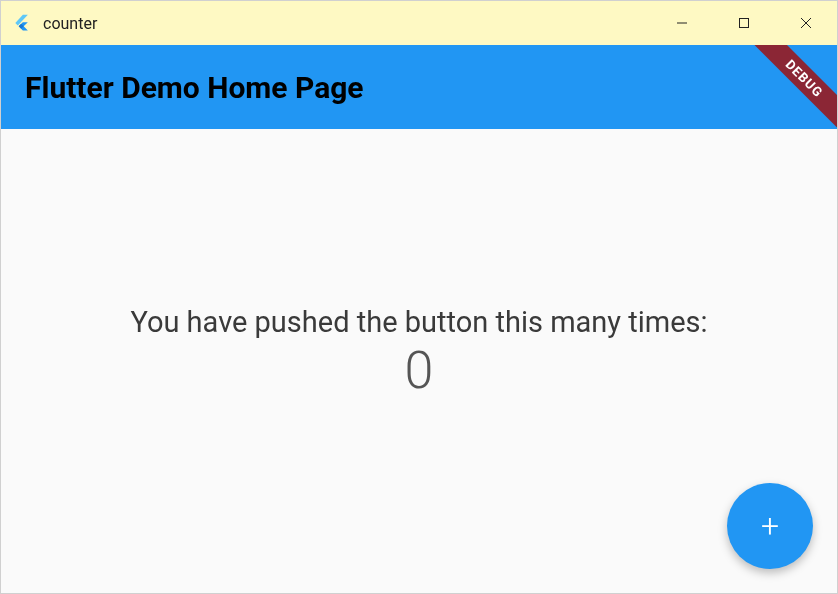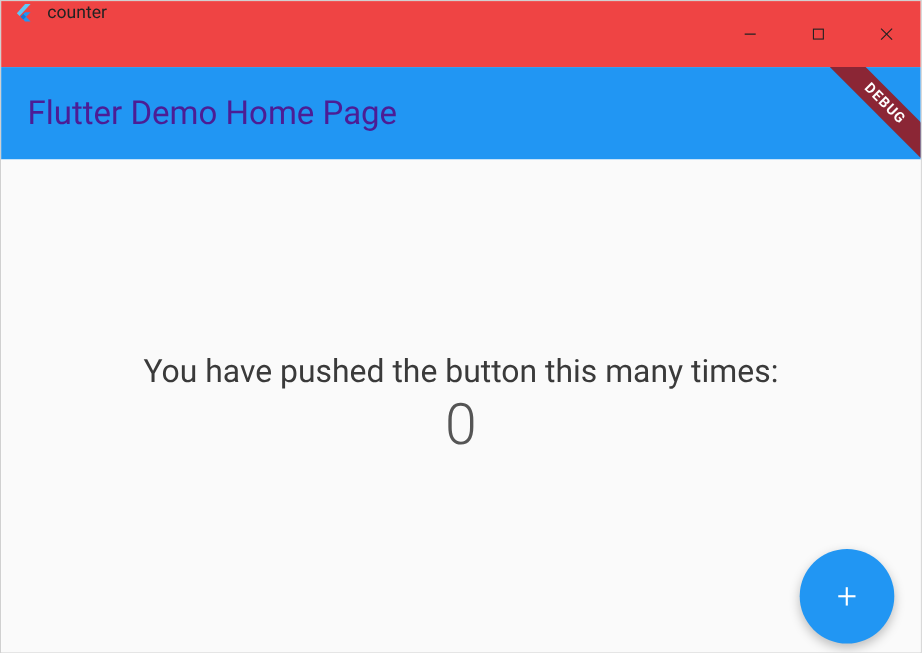--- a/index.html
+++ b/index.html
@@ -9,24 +9,24 @@
     }
     body {
       font-family: "Segoe UI", Roboto, Arial, sans-serif;
       width: 838px;
       height: 594px;
       overflow: hidden;
       background: #ffffff;
       border: 1px solid #d0d0d0;
     }
     .titlebar {
-      height: 60px;
-      background: #ef4444;
+      height: 44px;
+      background: #fef9c3;
       display: flex;
-      align-items: flex-start;
+      align-items: center;
       padding: 0 0 0 10px;
       position: relative;
     }
     .titlebar-icon {
       width: 22px;
       height: 22px;
       margin-right: 10px;
       display: flex;
       align-items: center;
       justify-content: center;
@@ -53,23 +53,23 @@
     .appbar {
       height: 84px;
       background: #2196f3;
       display: flex;
       align-items: center;
       padding: 0 24px;
       position: relative;
       overflow: hidden;
     }
     .appbar-title {
-      color: #4c1d95;
+      color: #000000;
       font-size: 30px;
-      font-weight: 400;
+      font-weight: 700;
     }
     .debug-banner {
       position: absolute;
       top: 22px;
       right: -40px;
       background: #8B2635;
       color: #fff;
       font-size: 13px;
       font-weight: bold;
       letter-spacing: 1px;

